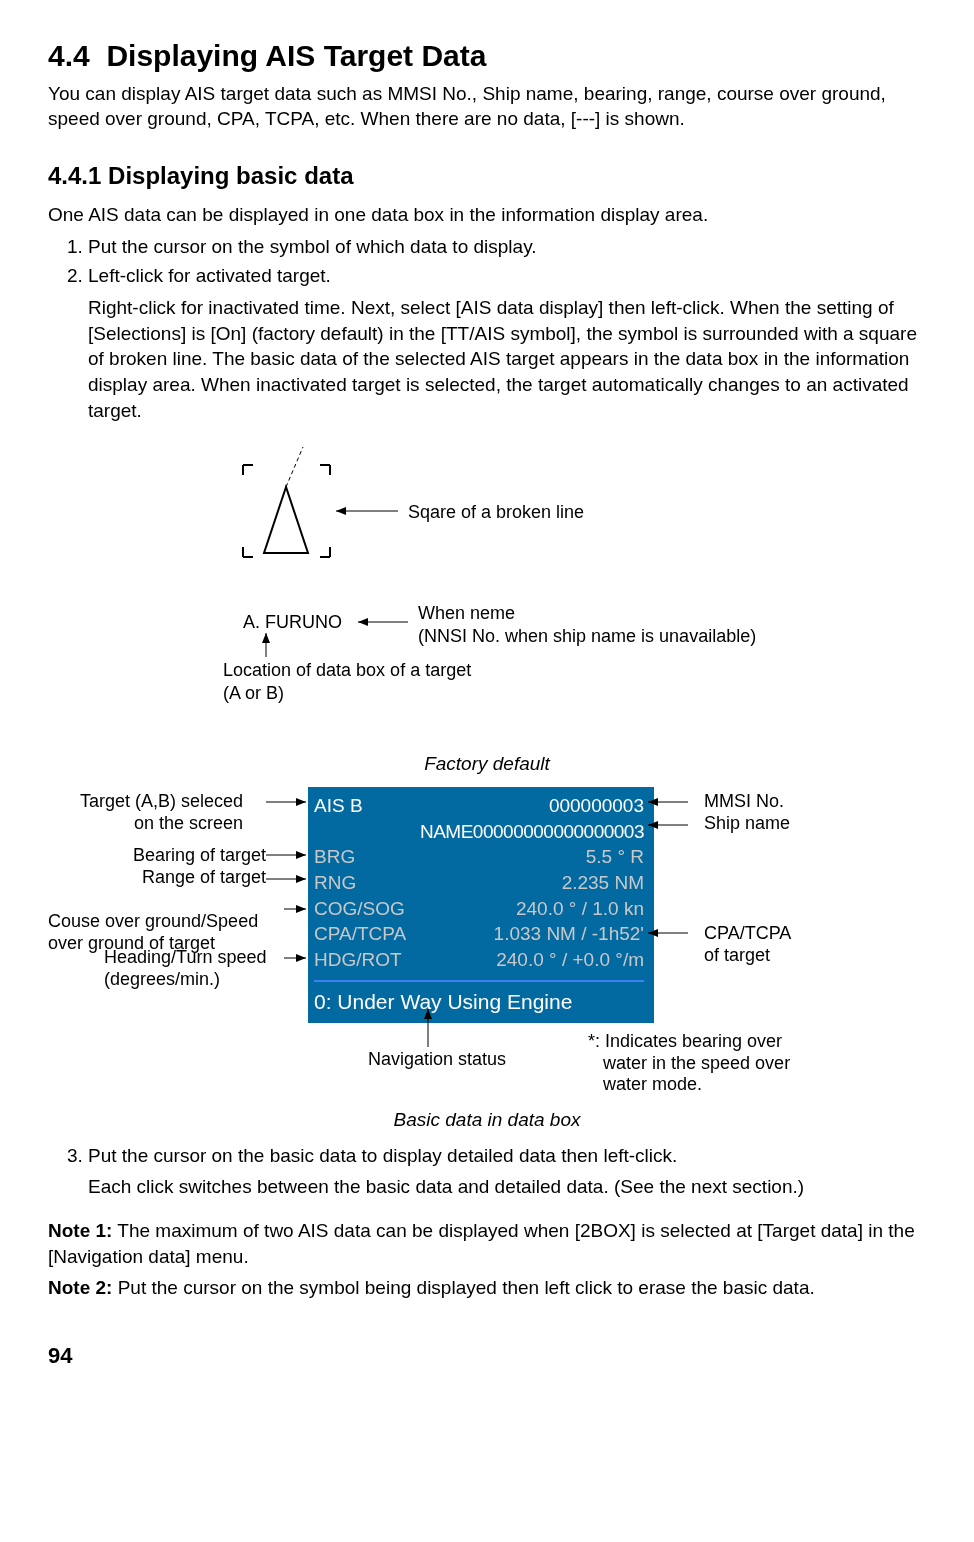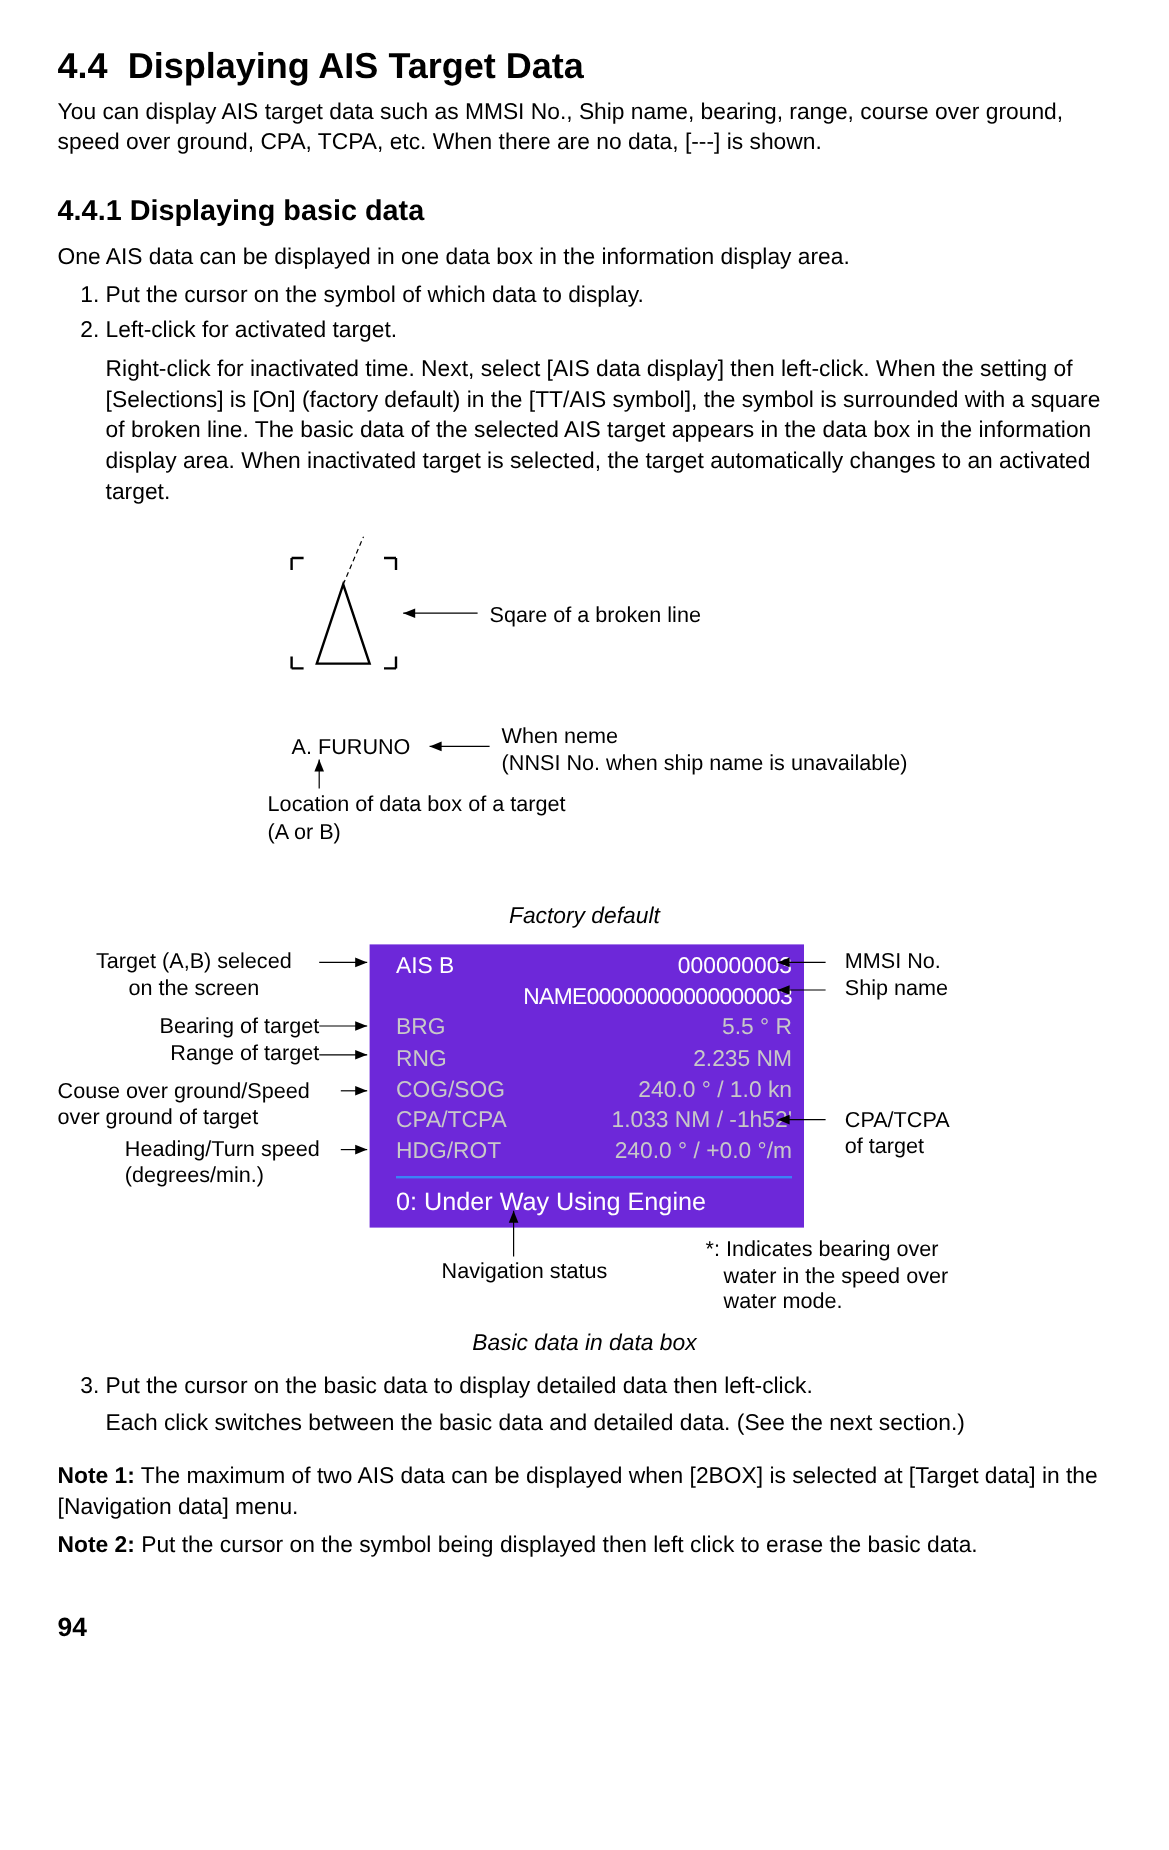--- a/index.html
+++ b/index.html
@@ -53,24 +53,24 @@
     position: relative;
     width: 850px;
     height: 310px;
     margin: 10px auto 10px 0;
   }
   .databox {
     position: absolute;
     left: 260px;
     top: 0;
     width: 330px;
-    background: #6d28d9;
+    background: #0369a1;
     color: #c8c8c8;
     font-family: Arial, Helvetica, sans-serif;
-    padding: 6px 10px 6px 22px;
+    padding: 6px 10px 6px 6px;
     font-size: 19px;
   }
   .db-row {
     display: flex;
     justify-content: space-between;
     align-items: baseline;
     line-height: 1.35;
   }
   .db-head { color: #fff; }
   .db-name-row { color:#fff; text-align:right; letter-spacing: -0.5px; }
@@ -201,29 +201,29 @@
       <polygon points="600,15 610,11 610,19" class="arrow-head"></polygon>
     <line x1="600" y1="38" x2="640" y2="38" class="arrow-line"></line>
       <polygon points="600,38 610,34 610,42" class="arrow-head"></polygon>
     <line x1="600" y1="146" x2="640" y2="146" class="arrow-line"></line>
       <polygon points="600,146 610,142 610,150" class="arrow-head"></polygon>
 
     <line x1="380" y1="222" x2="380" y2="260" class="arrow-line"></line>
       <polygon points="380,222 376,232 384,232" class="arrow-head"></polygon>
   </svg>
 
-  <div class="ann-l" style="left:32px; top:4px; text-align:center;">
+  <div class="ann-l" style="left:32px; top:4px; text-align:right;">
     <span>Target (A,B) seleced</span><br>
     <span>on the screen</span>
   </div>
   <div class="ann-l" style="left:70px; top:58px; text-align:right; width:148px;">
     <span>Bearing of target</span><br>
     <span>Range of target</span>
   </div>
-  <div class="ann-l" style="left:0px; top:112px;">
+  <div class="ann-l" style="left:0px; top:124px;">
     <span>Couse over ground/Speed</span><br>
     <span>over ground of target</span>
   </div>
   <div class="ann-l" style="left:56px; top:160px;">
     <span>Heading/Turn speed</span><br>
     <span>(degrees/min.)</span>
   </div>
 
   <div class="ann-r" style="top:4px;">
     <span>MMSI No.</span><br>

